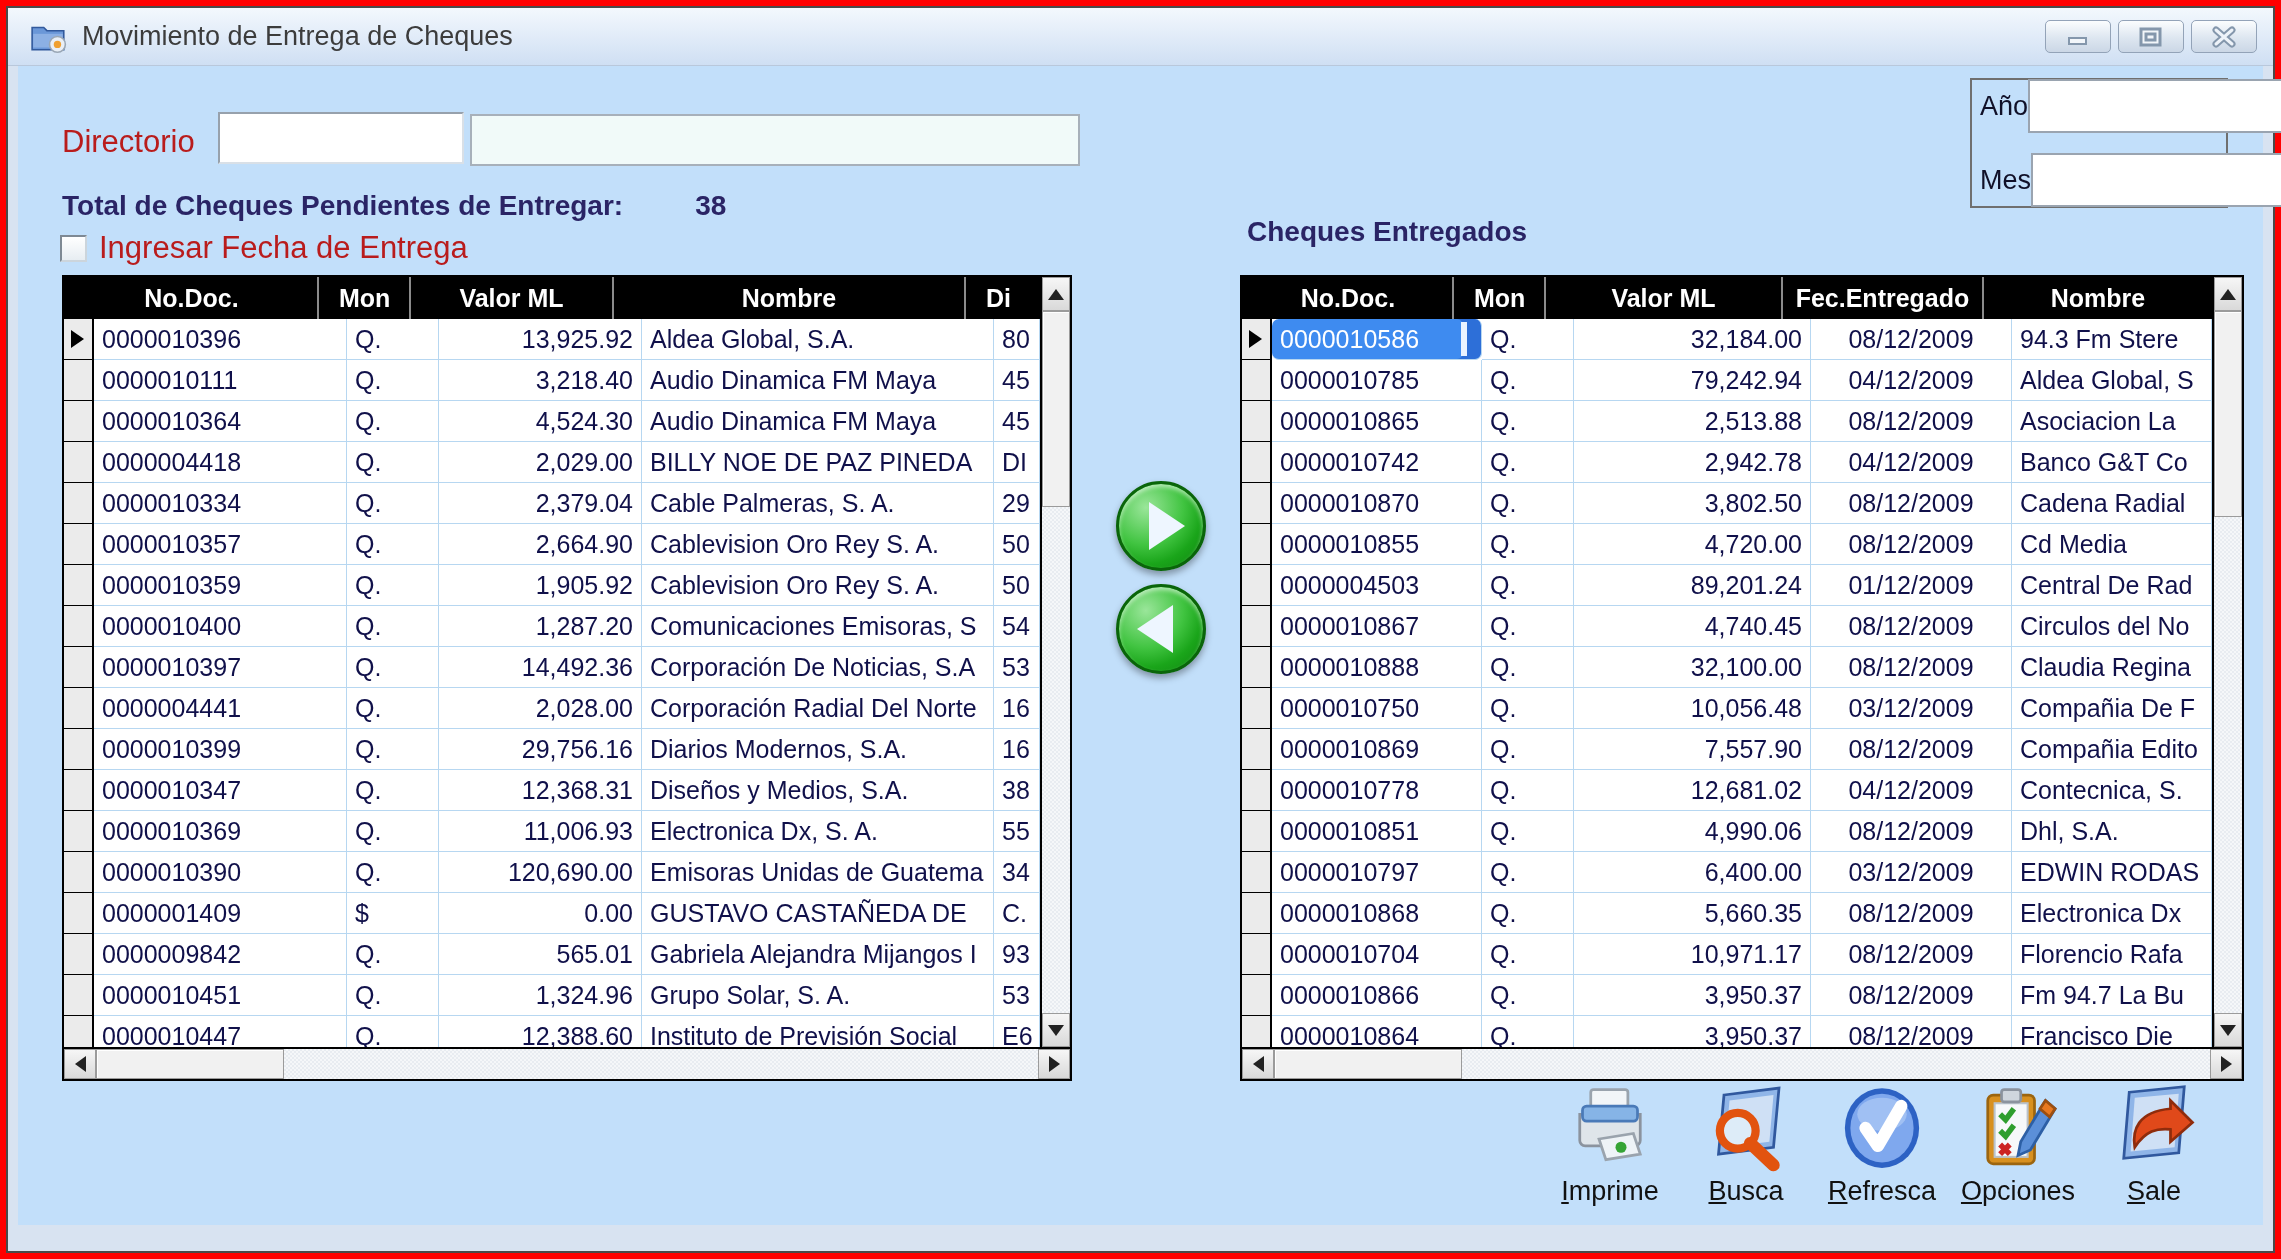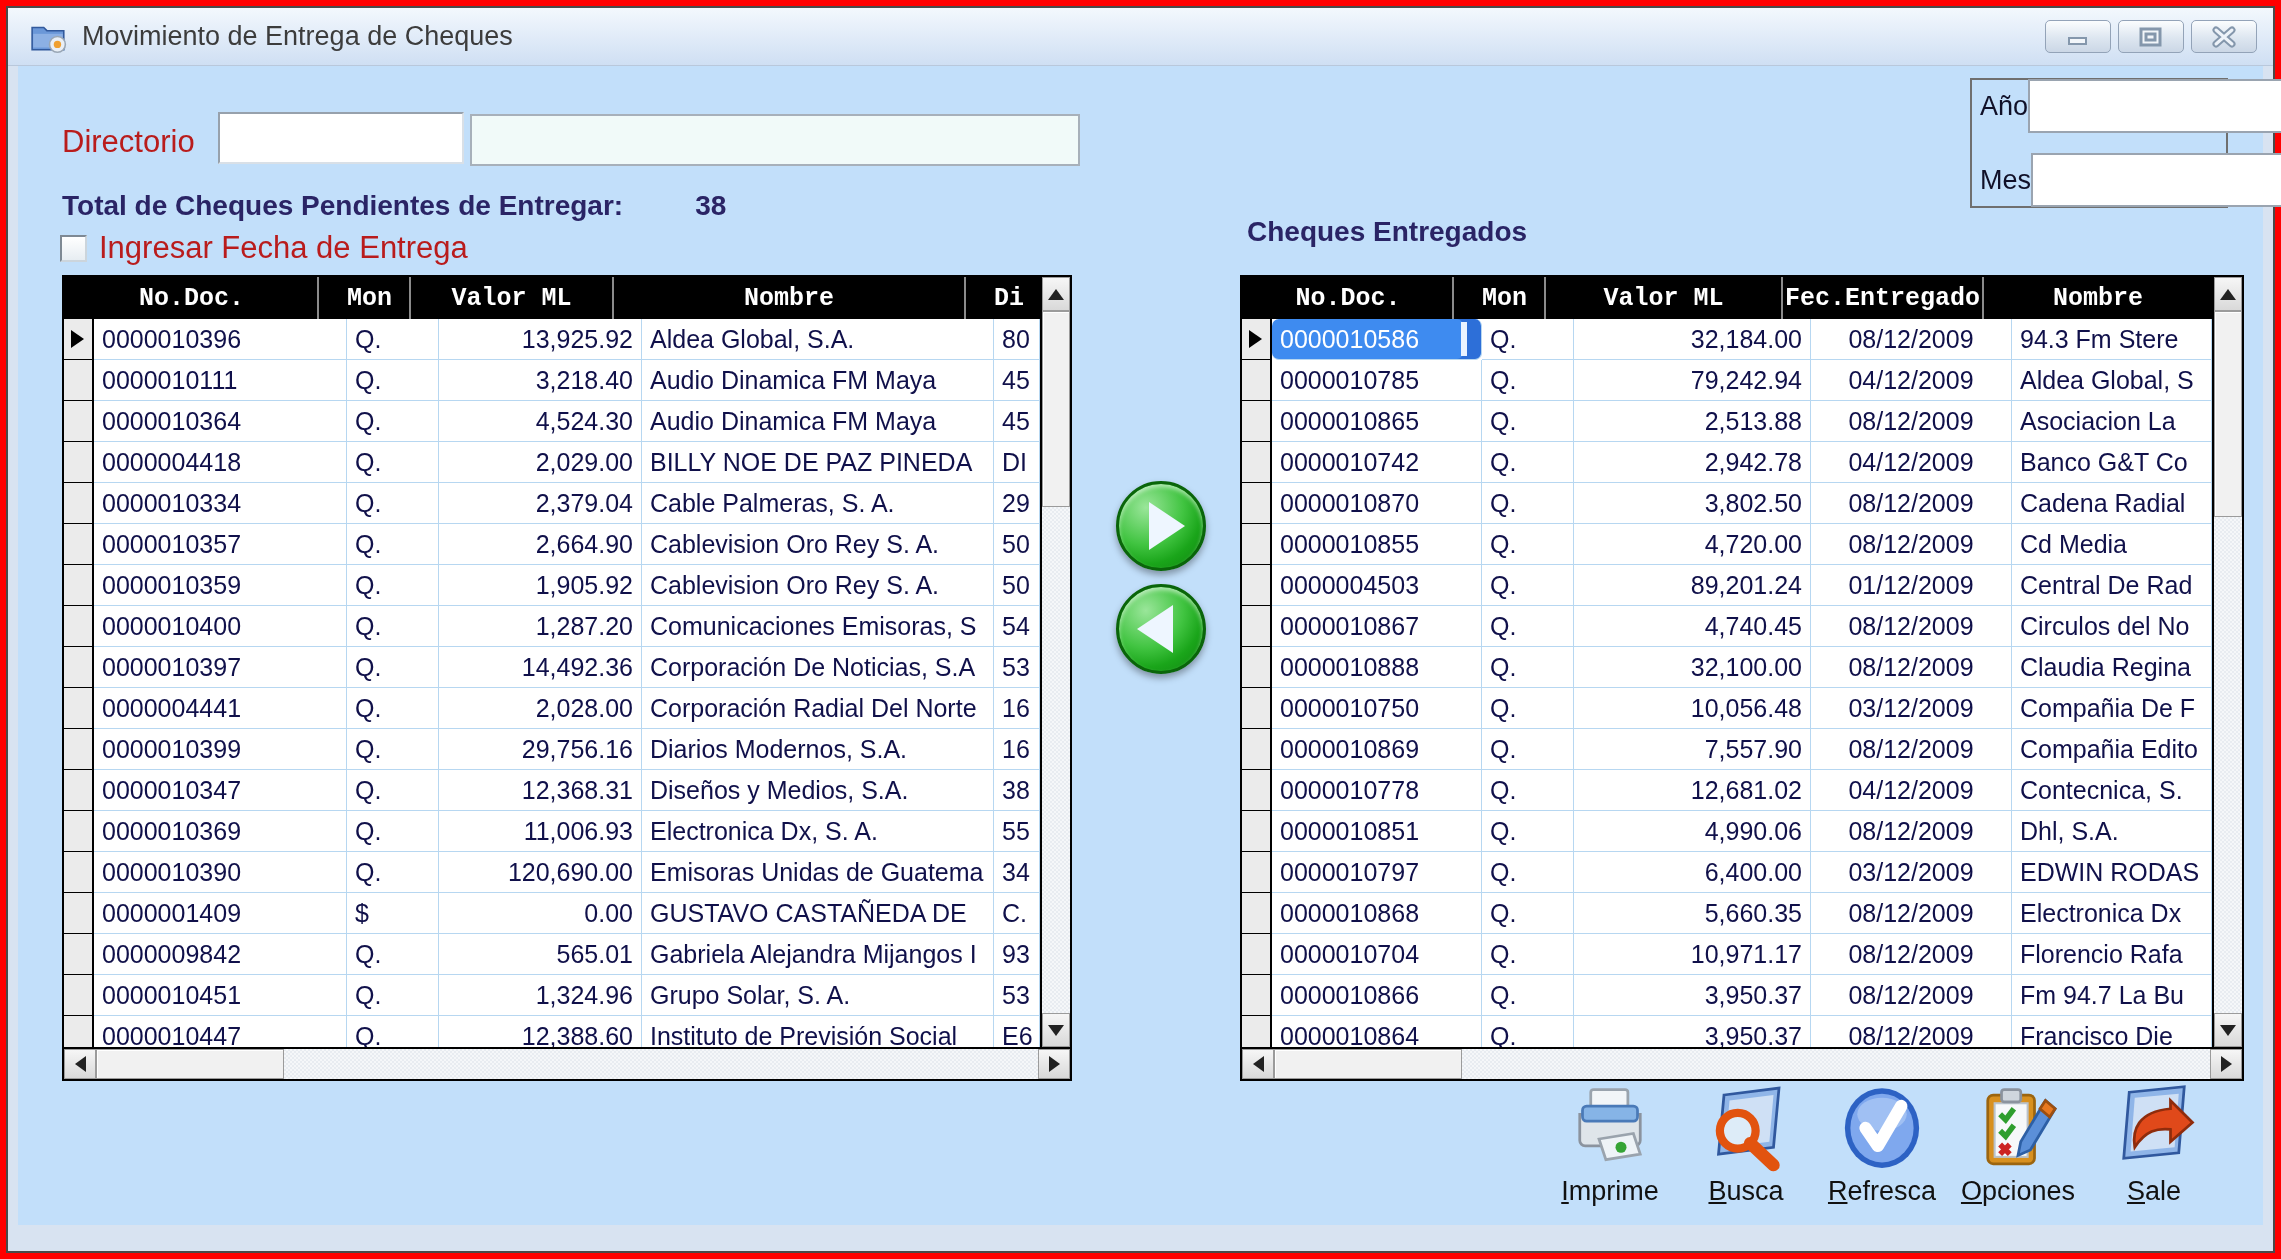--- a/index.html
+++ b/index.html
@@ -48,26 +48,26 @@
   #delivered-title { position:absolute; left:1229px; top:150px; font-size:28px; }
 
   
   .grid { position:absolute; top:209px; height:806px; border:2px solid #000; background:#fff;
     display:flex; flex-direction:column; }
   #grid-pending { left:44px; width:1010px; }
   #grid-delivered { left:1222px; width:1004px; }
   .grid-main { display:flex; flex:1; min-height:0; }
   .grid-table { flex:1; min-width:0; display:flex; flex-direction:column; overflow:hidden; }
 
-  .grid-header { display:flex; flex:0 0 42px; background:#000;font-family:Liberation Mono, monospace; }
+  .grid-header { display:flex; flex:0 0 42px; background:#000; }
   .grid-header .hcell { color:#fff; font-weight:bold; font-size:25px; display:flex; align-items:center;
     justify-content:center; border-right:2px solid #8b8b8b; overflow:hidden; white-space:nowrap; }
   .grid-header .hsel { background:#e9e9e9; border-right:2px solid #000; }
   .grid-header .hcell:last-child { border-right:none; }
-  .grid-header .hleft { justify-content:flex-start; padding-left:28px; }
+  .grid-header .hleft { justify-content:flex-start; padding-left:20px; }
 
   .grid-body { flex:1; overflow:hidden; }
   .grow { display:flex; height:41px; }
   .sel { flex:0 0 30px; background:#ebebeb; border-right:2px solid #000; border-bottom:1px solid #000;
     position:relative; }
   .grow.current .sel::after { content:""; position:absolute; left:7px; top:50%; transform:translateY(-50%);
     width:0; height:0; border-left:13px solid #000; border-top:9px solid transparent; border-bottom:9px solid transparent; }
   .dcell { font-size:25px; color:#10104a; display:flex; align-items:center; padding:0 8px;
     border-right:1px solid #b7d7f1; border-bottom:1px solid #b7d7f1; overflow:hidden; white-space:nowrap; }
   .dcell.num { justify-content:flex-end; }

